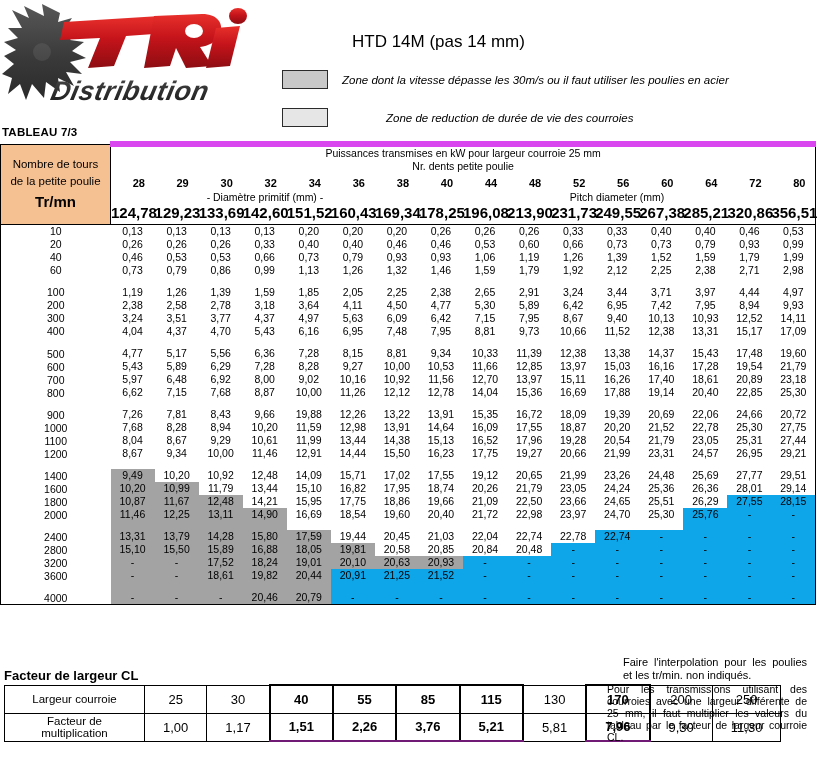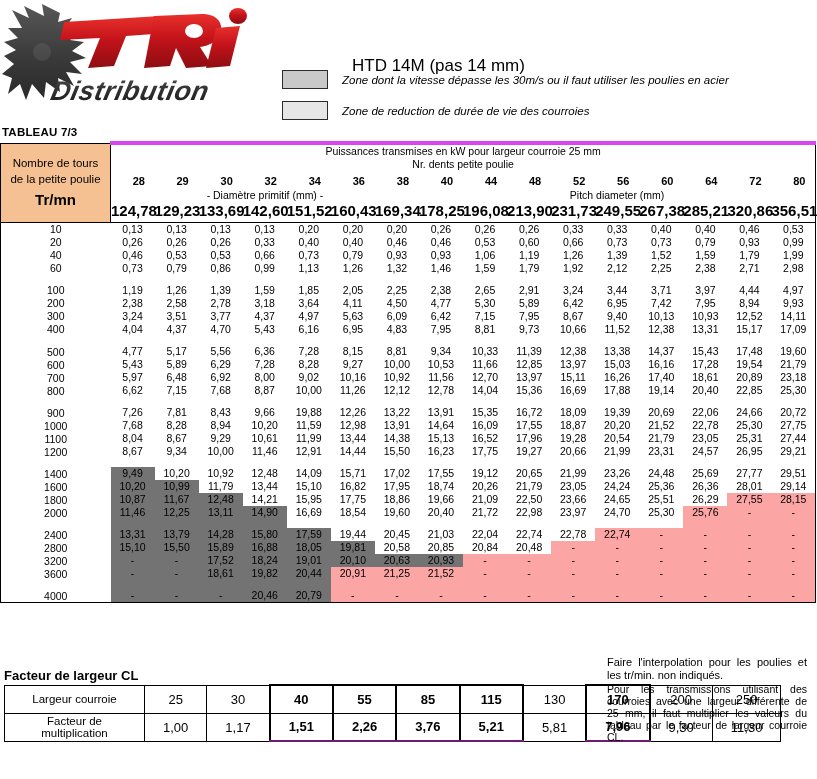--- a/index.html
+++ b/index.html
@@ -18,27 +18,27 @@
   .logo{position:absolute;left:2px;top:4px;width:270px;height:112px;}
   .logo svg{display:block;}
 
   .title-main{
     position:absolute;left:288px;top:8px;
     font-size:18px;font-weight:bold;letter-spacing:-0.2px;
     white-space:nowrap;
   }
   .title-main .big{font-size:21px;font-weight:bold;}
   .title-sub{
-    position:absolute;left:352px;top:56px;
+    position:absolute;left:352px;top:32px;
     font-size:17px;font-weight:normal;white-space:nowrap;
   }
 
   .legend-row{position:absolute;display:flex;align-items:center;}
   .legend-row.r1{left:282px;top:70px;}
-  .legend-row.r2{left:282px;top:101px;}
+  .legend-row.r2{left:282px;top:108px;gap:44px;}
   .swatch{width:46px;height:19px;border:1px solid #2b2b2b;box-sizing:border-box;}
   .legend-text{
     margin-left:14px;font-size:11.5px;font-style:italic;white-space:nowrap;
   }
 
   .tableau-label{
     position:absolute;left:2px;top:126px;
     font-size:11.5px;font-weight:bold;letter-spacing:0.2px;
   }
 
@@ -50,21 +50,21 @@
     table-layout:fixed;
   }
   .maintable td, .maintable th{
     padding:0;margin:0;
     font-size:10.5px;
     font-weight:normal;
     text-align:center;
     vertical-align:middle;
     box-sizing:border-box;
   }
-  .bt{border-top:4px solid #d946ef;}
+  .bt{border-top:6px solid #d946ef;}
   .bb{border-bottom:1px solid #000;}
   .bl{border-left:1px solid #000;}
   .br{border-right:1px solid #000;}
 
   .hdr-orange{
     background:#f5c193;
     border:1px solid #000;
     font-weight:bold;
     font-size:11.5px;
     line-height:1.42;
@@ -96,22 +96,22 @@
     padding-right:28px;
     font-size:11px;
     font-weight:normal;
   }
 
   .datacell{
     font-size:10.5px;
     line-height:1.24;
     height:12px;
   }
-  .g-light{background:#737373;}
-  .g-dark{background:#fca5a5;}
+  .g-light{background:#a3a3a3;}
+  .g-dark{background:#0ea5e9;}
 
   .spacer td{height:9px;line-height:9px;font-size:0;}
 
   
   .cl-title{
     position:absolute;left:4px;top:668px;
     font-size:13px;font-weight:bold;
   }
   .cltable{
     position:absolute;left:4px;top:684px;
@@ -132,21 +132,21 @@
   .cltable td.val{width:44px;}
   .cltable td.strong{font-weight:bold;border-left:2px solid #000;border-right:2px solid #000;}
   .cltable tr.top td.strong{border-top:2px solid #000;}
   .cltable tr.bot td.strong{border-bottom:2px solid #701a75;}
 
   .notes{
     position:absolute;left:607px;top:656px;width:200px;
     font-size:10.5px;line-height:1.16;text-align:justify;
   }
   .notes p{margin:0 0 1px 0;}
-  .notes p.first{font-size:11px;}
+  .notes p.first{font-size:11px;margin-left:16px;}
 </style>
 </head>
 <body>
 
 <div class="page">
 
   <div class="header">
 
     <div class="logo">
       <svg width="270" height="112" viewBox="0 0 270 112" xmlns="http://www.w3.org/2000/svg">
@@ -432,21 +432,21 @@
           <td class="datacell br">14,11</td>
         </tr>
         <tr>
           <td class="rowlabel bl">400</td>
           <td class="datacell">4,04</td>
           <td class="datacell">4,37</td>
           <td class="datacell">4,70</td>
           <td class="datacell">5,43</td>
           <td class="datacell">6,16</td>
           <td class="datacell">6,95</td>
-          <td class="datacell">4,83</td>
+          <td class="datacell">7,48</td>
           <td class="datacell">7,95</td>
           <td class="datacell">8,81</td>
           <td class="datacell">9,73</td>
           <td class="datacell">10,66</td>
           <td class="datacell">11,52</td>
           <td class="datacell">12,38</td>
           <td class="datacell">13,31</td>
           <td class="datacell">15,17</td>
           <td class="datacell br">17,09</td>
         </tr>

